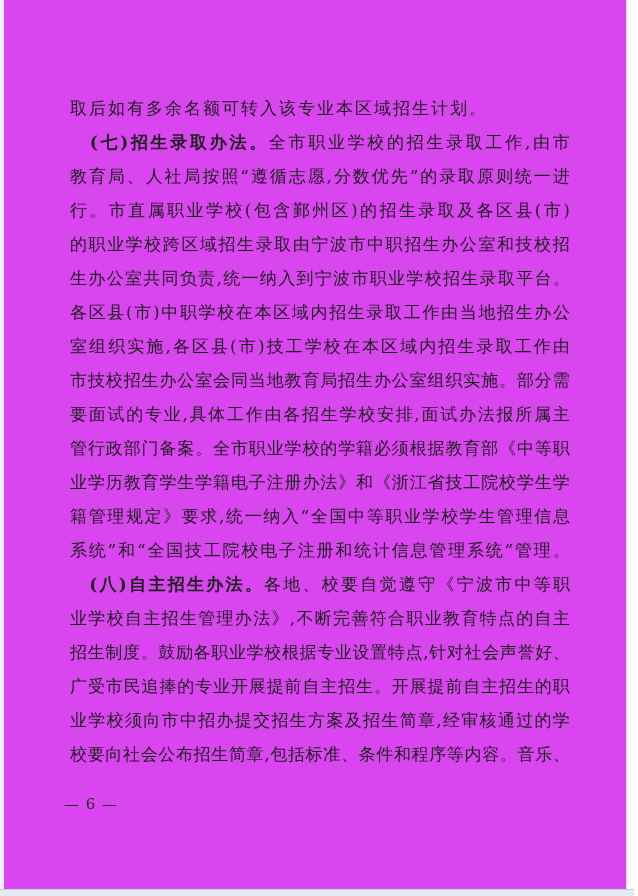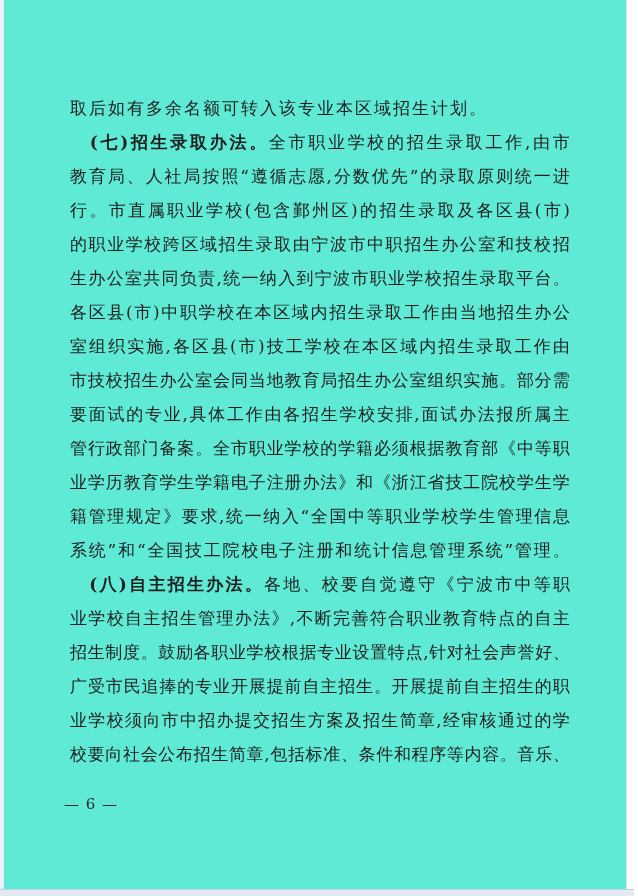--- a/index.html
+++ b/index.html
@@ -8,21 +8,21 @@
     width: 638px;
     height: 896px;
     background: #ffffff;
     overflow: hidden;
     font-family: "DejaVu Serif", serif;
   }
   .page {
     position: relative;
     width: 634px;
     height: 896px;
-    background: #5eead4;
+    background: #d946ef;
   }
   
   .edge-left {
     position: absolute;
     left: 0; top: 0; bottom: 0;
     width: 3px;
     background: #eef2fa;
     border-right: 1px solid #e3e8f5;
   }
   .edge-right {

